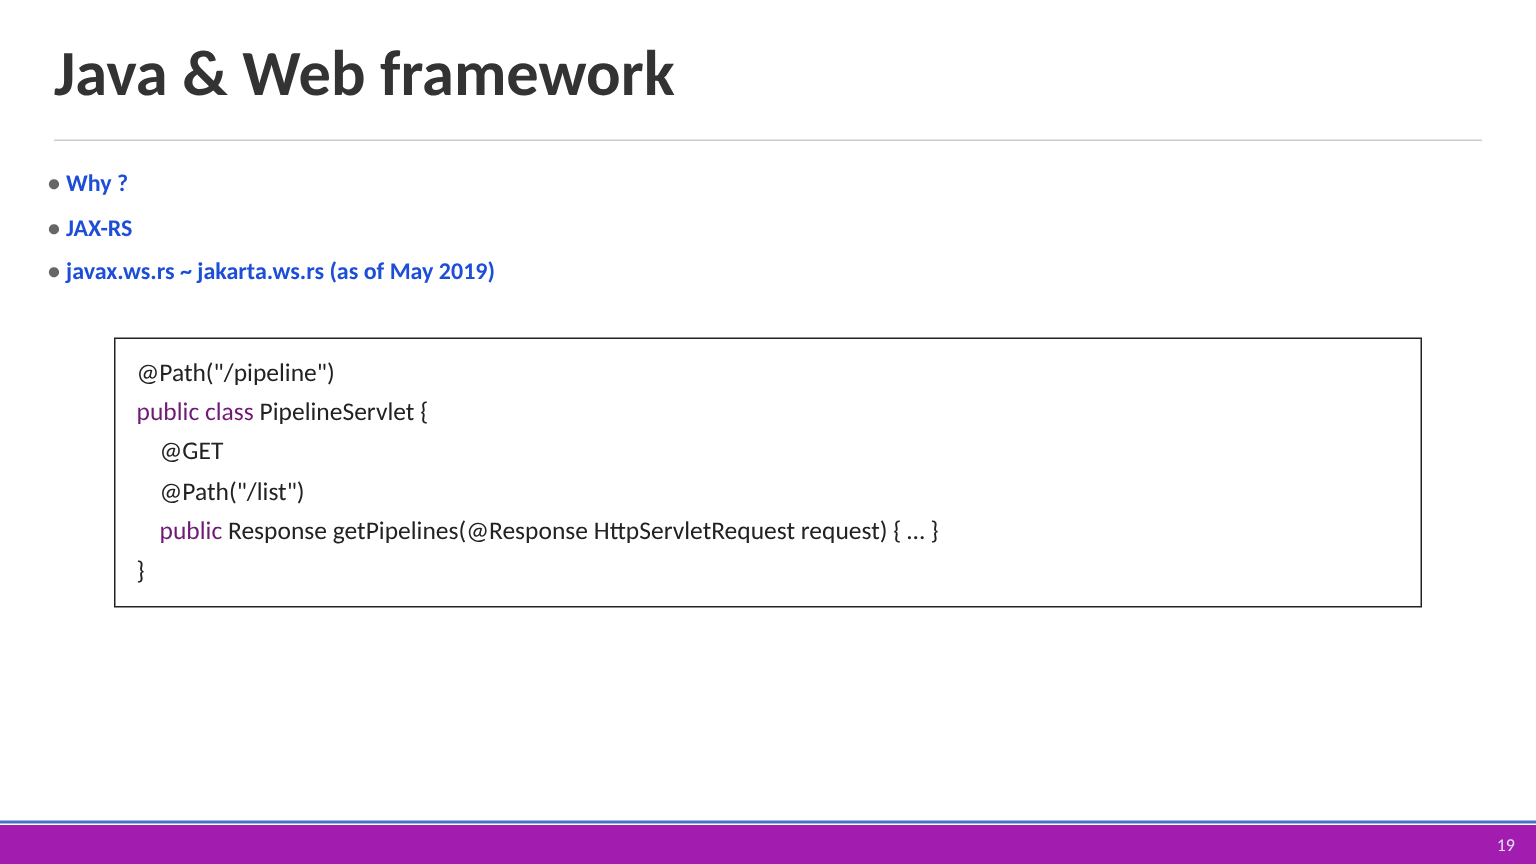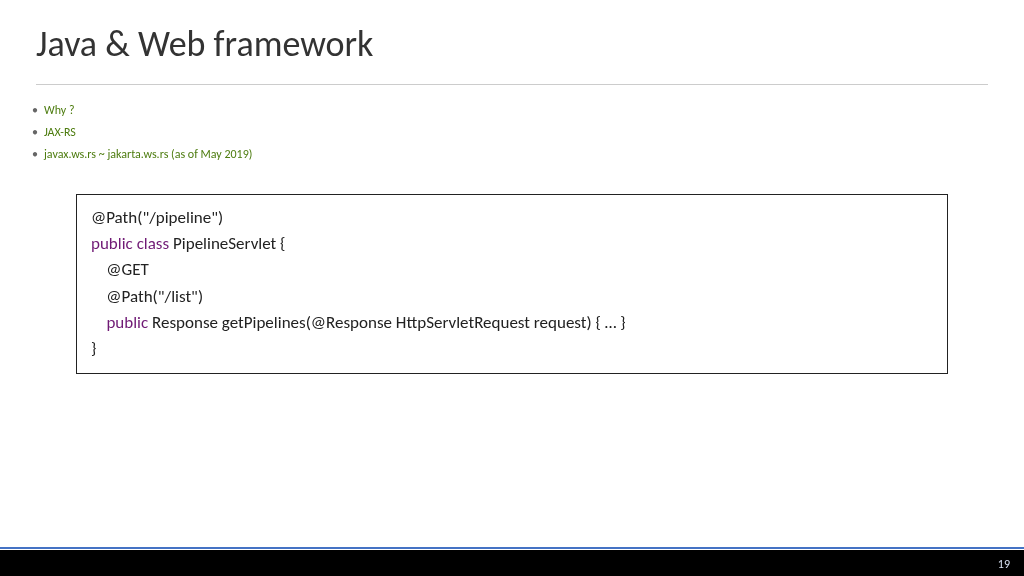--- a/index.html
+++ b/index.html
@@ -15,41 +15,42 @@
       position: relative;
       overflow: hidden;
     }
     .slide {
       width: 100%;
       height: 100%;
       padding: 22px 36px 0 36px;
       position: relative;
     }
     .title {
-      font-size: 36px;
-      font-weight: 400;
+      font-size: 43px;
+      font-weight: 700;
       color: #333333;
       margin-bottom: 18px;
       letter-spacing: 0px;
     }
     .divider {
       border: none;
       border-top: 1px solid #cccccc;
       margin-bottom: 14px;
     }
     .bullet-list {
       list-style: none;
       margin-bottom: 28px;
     }
     .bullet-list li {
-      font-size: 12px;
-      color: #4d7c0f;
+      font-size: 16px;
+      color: #1d4ed8;
       line-height: 1.85;
       position: relative;
       padding-left: 8px;
+      font-weight: bold;
     }
     .bullet-list li::before {
       content: "•";
       position: absolute;
       left: -4px;
       color: #666666;
     }
     .code-box {
       border: 1px solid #222222;
       margin: 0 40px 0 40px;
@@ -64,21 +65,21 @@
     }
     .kw {
       color: #701a75;
     }
     .footer-bar {
       position: absolute;
       bottom: 0;
       left: 0;
       right: 0;
       height: 26px;
-      background: #000000;
+      background: #a21caf;
     }
     .footer-bar .thin-line {
       position: absolute;
       top: -3px;
       left: 0;
       right: 0;
       height: 2px;
       background: #4472c4;
     }
     .page-number {

